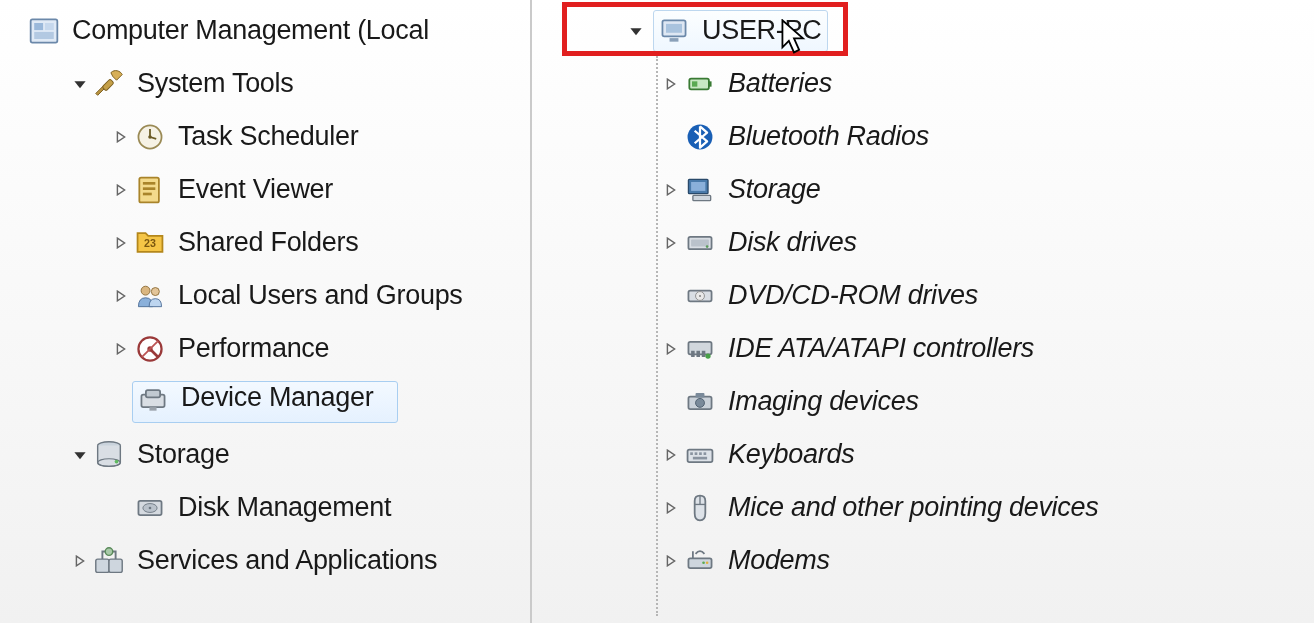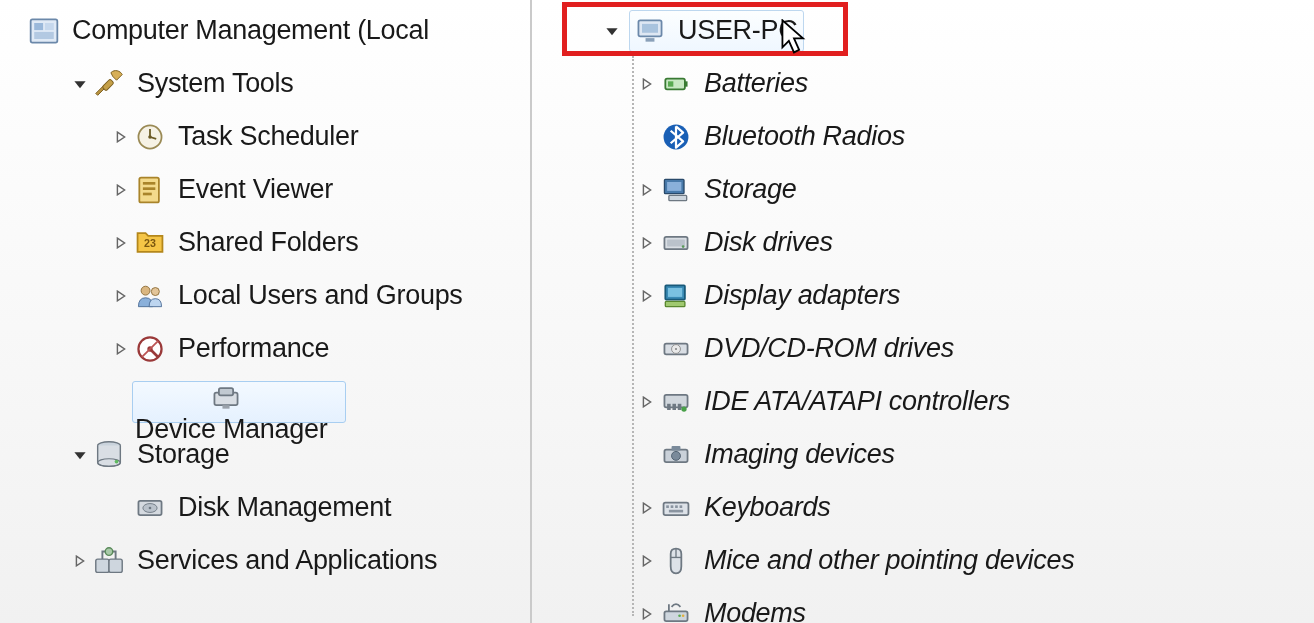--- a/index.html
+++ b/index.html
@@ -11,20 +11,21 @@
     color: #1a1a1a;
     background: #fdfdfd;
     overflow: hidden;
     user-select: none;
   }
   .app {
     display: flex;
     width: 100%; height: 100%;
     background: linear-gradient(to bottom, #fefefe 0%, #f6f6f6 60%, #f0f0f0 100%);
     filter: blur(0.45px) contrast(1.01);
+    gap: 24px;
   }
   .pane-left {
     width: 532px;
     height: 100%;
     border-right: 2px solid #c9c9c9;
     padding-top: 4px;
     overflow: hidden;
     position: relative;
   }
   .pane-right {
@@ -59,25 +60,23 @@
     align-items: center;
     margin-right: 10px;
   }
   .row .label {
     letter-spacing: -0.3px;
   }
   .selected {
     background: linear-gradient(to bottom, #f2f8ff, #e4f0fd);
     border: 1px solid #a8cdf0;
     border-radius: 3px;
-    padding: 0 18px 0 2px;
+    padding: 0 24px 0 2px;
     display: inline-flex;
-    align-items: center;
     height: 42px;
-    flex-direction: column;
   }
   .hover-hl {
     background: linear-gradient(to bottom, #fbfdff, #eef6ff);
     border: 1px solid #bcd6ee;
     border-radius: 3px;
     padding: 0 6px 0 2px;
     display: inline-flex;
     align-items: center;
     height: 42px;
   }
@@ -362,35 +361,20 @@
       <span class="icon">
         <svg viewBox="0 0 36 36" width="32" height="32">
           <rect x="5" y="11" width="26" height="14" rx="2" fill="#d8dde3" stroke="#6e7882" stroke-width="2"></rect>
           <rect x="8" y="14" width="20" height="8" rx="1" fill="#b9c1ca"></rect>
           <circle cx="26" cy="22" r="1.5" fill="#5a9a5a"></circle>
         </svg>
       </span>
       <span class="label">Disk drives</span>
     </div>
 
-    <div class="row r-ind1">
-      <span class="arrow">
-          <svg width="12" height="12" viewBox="0 0 10 10">
-            <path d="M2 1 L8 5 L2 9 Z" fill="none" stroke="#666" stroke-width="1.2"></path>
-          </svg>
-        </span>
-      <span class="icon">
-        <svg viewBox="0 0 36 36" width="32" height="32">
-          <rect x="6" y="6" width="22" height="16" rx="1" fill="#3a8ab4" stroke="#1a5a7a" stroke-width="2"></rect>
-          <rect x="9" y="9" width="16" height="10" fill="#7ac0e0"></rect>
-          <rect x="6" y="24" width="22" height="6" rx="1" fill="#a0c870" stroke="#5a8830" stroke-width="1.5"></rect>
-        </svg>
-      </span>
-      <span class="label">Display adapters</span>
-    </div>
 
     <div class="row r-ind1">
       <span class="arrow"></span>
       <span class="icon">
         <svg viewBox="0 0 36 36" width="32" height="32">
           <rect x="5" y="12" width="26" height="12" rx="2" fill="#d8dde3" stroke="#6e7882" stroke-width="2"></rect>
           <circle cx="18" cy="18" r="5" fill="#e8e8e8" stroke="#888"></circle>
           <circle cx="18" cy="18" r="1.2" fill="#888"></circle>
         </svg>
       </span>

